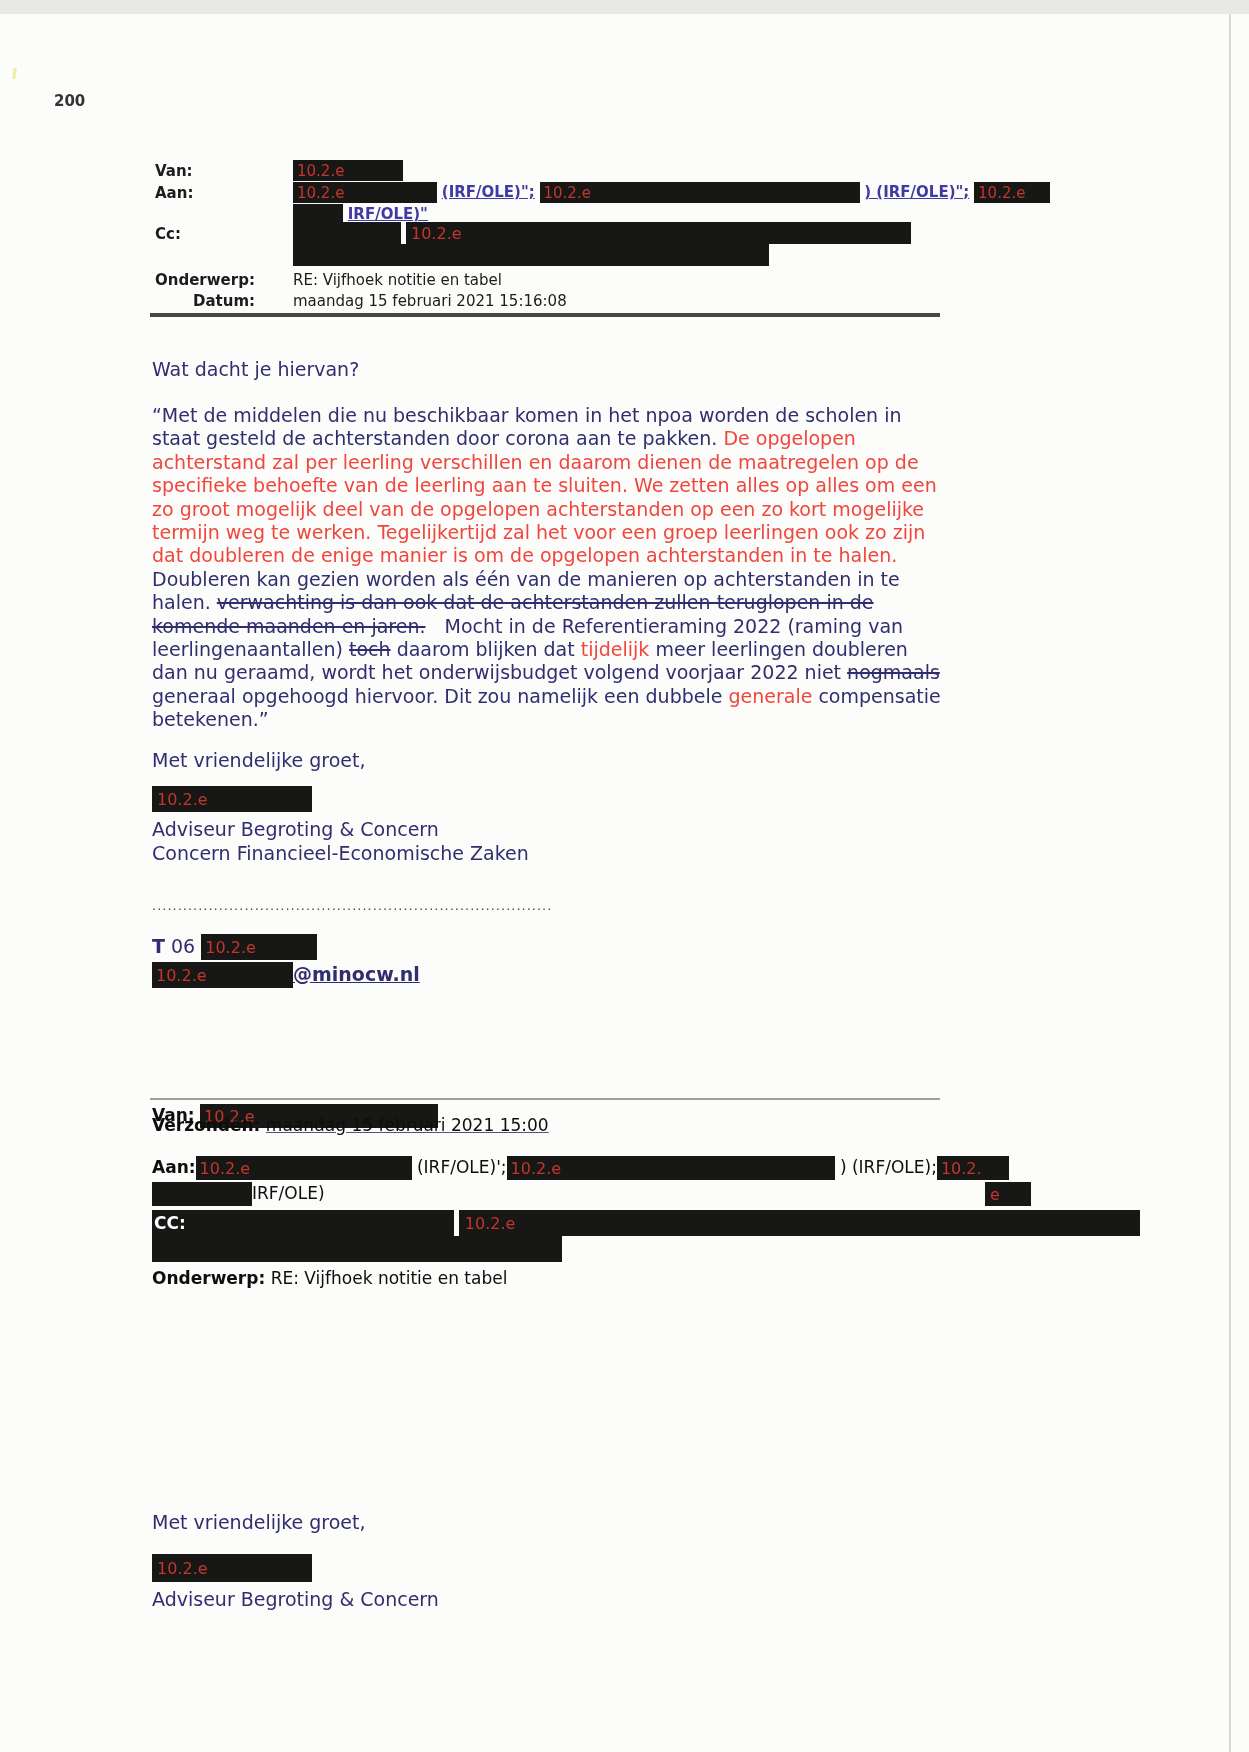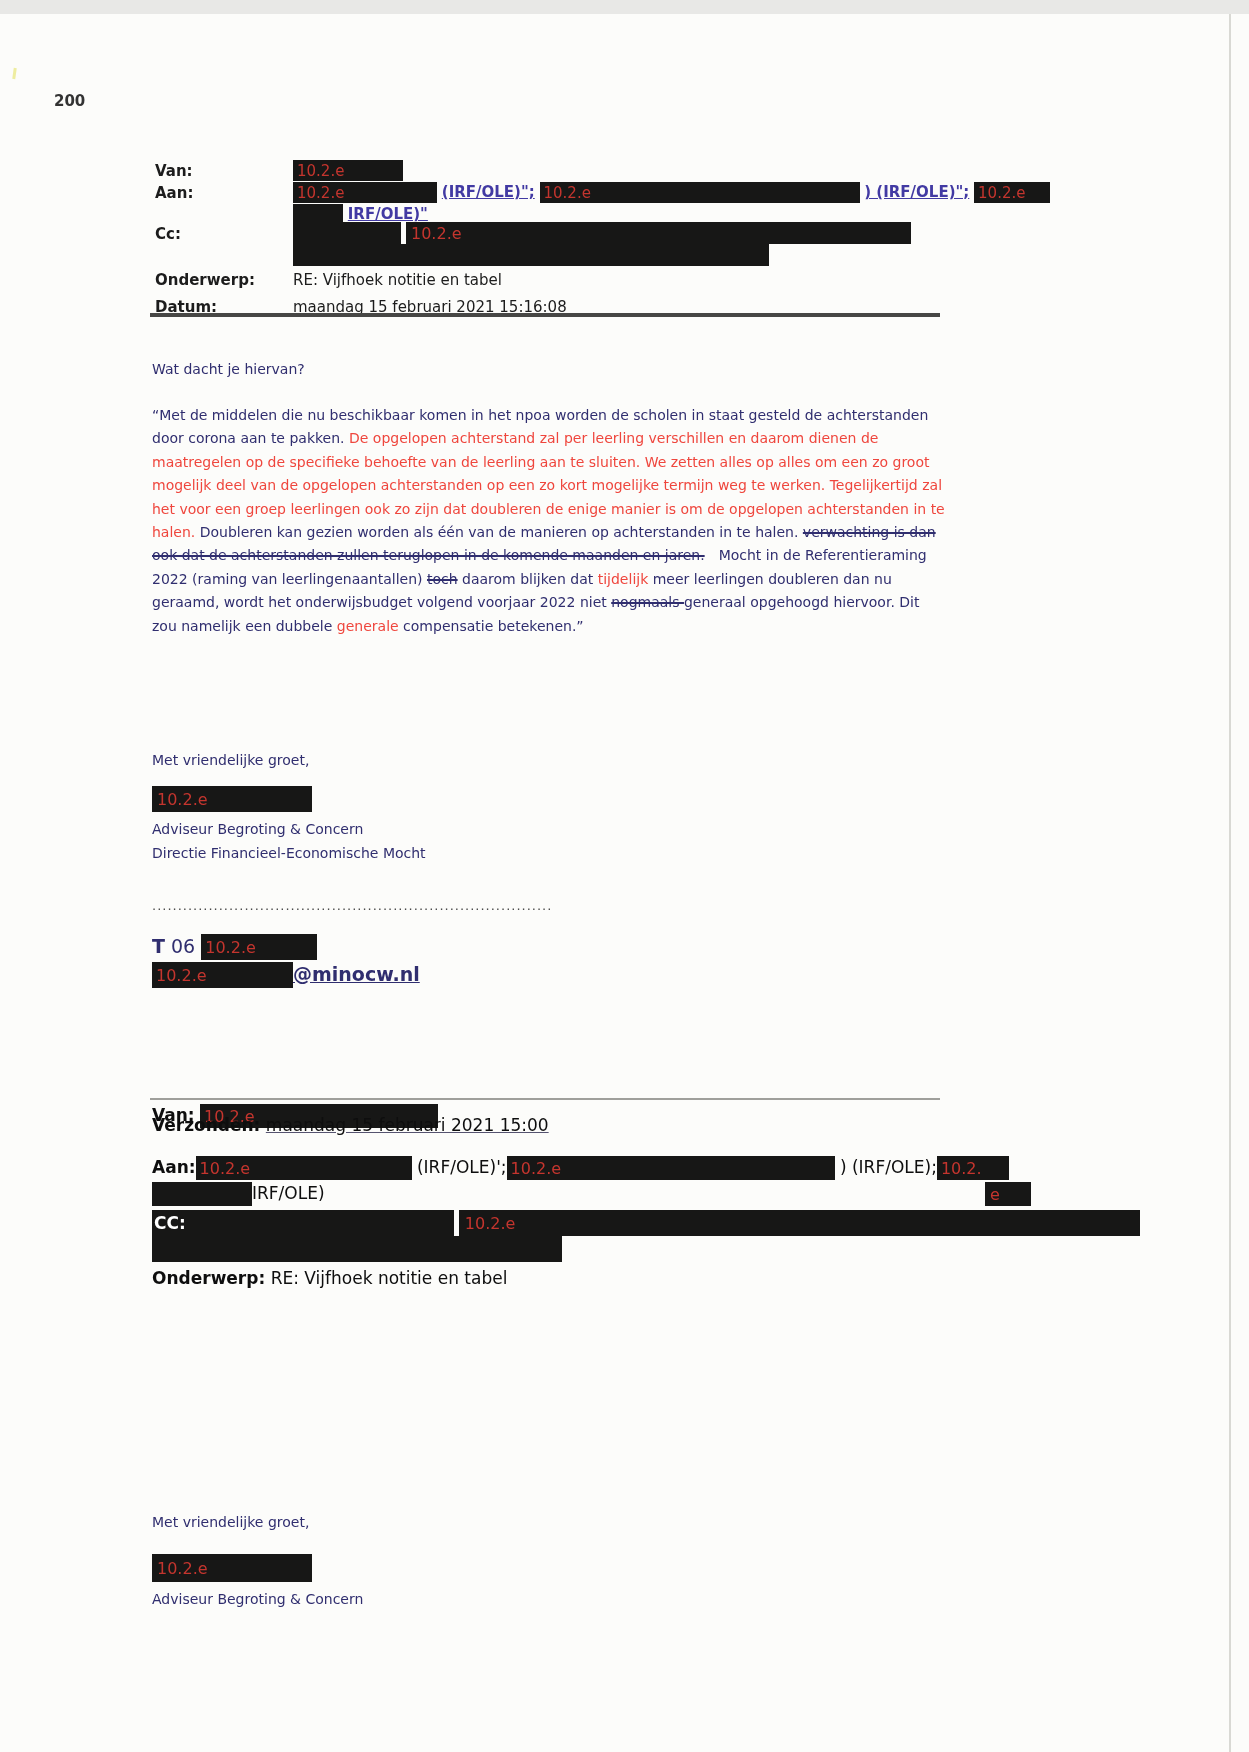--- a/index.html
+++ b/index.html
@@ -27,21 +27,21 @@
   .hdr1 .row{position:absolute;left:0;white-space:nowrap;}
   .hdr1 .lbl{display:inline-block;width:138px;font-weight:bold;vertical-align:middle;}
   .hdr1 .val{vertical-align:middle;}
   .hdr1 a, .hdr-link{color:var(--link);font-weight:600;text-decoration:underline;}
   .ccbar{position:absolute;display:flex;align-items:center;background:var(--bar-bg);height:22px;}
   .ccgap{width:5px;height:100%;background:#fcfcfa;margin-left:108px;}
   .ccbar .bar-txt{color:var(--bar-red);font-size:16px;padding-left:5px;}
   .rule1{position:absolute;left:150px;top:299px;width:790px;height:4px;background:#474745;}
 
   
-  .btxt{position:absolute;left:152px;width:794px;font-size:14px;line-height:23.4px;color:var(--navy);}
+  .btxt{position:absolute;left:152px;width:794px;font-size:19px;line-height:23.4px;color:var(--navy);}
   .seg-navy{color:var(--navy);}
   .seg-red{color:var(--red);}
   .seg-navy-strike{color:var(--navy);text-decoration:line-through;text-decoration-thickness:2px;}
   .sigbar{position:absolute;left:152px;display:flex;align-items:center;background:var(--bar-bg);
           width:160px;height:26px;color:var(--bar-red);font-size:16px;padding-left:5px;}
   .dots{position:absolute;left:152px;top:884px;font-size:13px;letter-spacing:1px;color:#4a4a4a;}
   .phone-row{position:absolute;left:152px;top:920px;font-size:19px;color:var(--navy);white-space:nowrap;}
   .phone-row .t{font-weight:bold;}
   .phone-row .bar{height:26px;width:116px;font-size:16px;}
   .mail-row{position:absolute;left:152px;top:948px;font-size:19px;white-space:nowrap;}
@@ -95,36 +95,36 @@
     </div>
     <div class="ccbar" style="left:138px;top:62px;width:618px;">
       <span class="ccgap"></span>
       <span class="bar-txt">10.2.e</span>
     </div>
     <div class="ccbar" style="left:138px;top:84px;width:476px;"></div>
 
     <div class="row" style="top:110px;">
       <span class="lbl">Onderwerp:</span><span class="val">RE: Vijfhoek notitie en tabel</span>
     </div>
-    <div class="row" style="top:137px;">
+    <div class="row" style="top:131px;text-align:center;">
       <span class="lbl">Datum:</span><span class="val">maandag 15 februari 2021 15:16:08</span>
     </div>
   </div>
 
   <div class="rule1"></div>
 
   <div class="btxt" style="top:344px;">Wat dacht je hiervan?</div>
 
   <div class="btxt" style="top:390px;"><span class="seg-navy">“Met de middelen die nu beschikbaar komen in het npoa worden de scholen in staat gesteld de achterstanden door corona aan te pakken. </span><span class="seg-red">De opgelopen achterstand zal per leerling verschillen en daarom dienen de maatregelen op de specifieke behoefte van de leerling aan te sluiten. We zetten alles op alles om een zo groot mogelijk deel van de opgelopen achterstanden op een zo kort mogelijke termijn weg te werken. Tegelijkertijd zal het voor een groep leerlingen ook zo zijn dat doubleren de enige manier is om de opgelopen achterstanden in te halen. </span><span class="seg-navy">Doubleren kan gezien worden als één van de manieren op achterstanden in te halen. </span><span class="seg-navy-strike">verwachting is dan ook dat de achterstanden zullen teruglopen in de komende maanden en jaren.</span><span class="seg-navy"> Mocht in de Referentieraming 2022 (raming van leerlingenaantallen) </span><span class="seg-navy-strike">toch</span><span class="seg-navy"> daarom blijken dat </span><span class="seg-red">tijdelijk</span><span class="seg-navy"> meer leerlingen doubleren dan nu geraamd, wordt het onderwijsbudget volgend voorjaar 2022 niet </span><span class="seg-navy-strike">nogmaals </span><span class="seg-navy">generaal opgehoogd hiervoor. Dit zou namelijk een dubbele </span><span class="seg-red">generale</span><span class="seg-navy"> compensatie betekenen.”</span></div>
 
   <div class="btxt" style="top:735px;">Met vriendelijke groet,</div>
 
   <div class="sigbar" style="top:772px;">10.2.e</div>
   <div class="btxt" style="top:804px;">Adviseur Begroting &amp; Concern</div>
-  <div class="btxt" style="top:828px;">Directie Financieel-Economische Mocht</div>
+  <div class="btxt" style="top:828px;">Concern Financieel-Economische Zaken</div>
 
   <div class="dots">..............................................................................</div>
 
   <div class="phone-row">
     <span class="t">T</span>
     <span>06</span>
     <span class="bar">10.2.e</span>
   </div>
   <div class="mail-row">
     <span class="bar">10.2.e</span><a class="mail-link" href="#">@minocw.nl</a>

